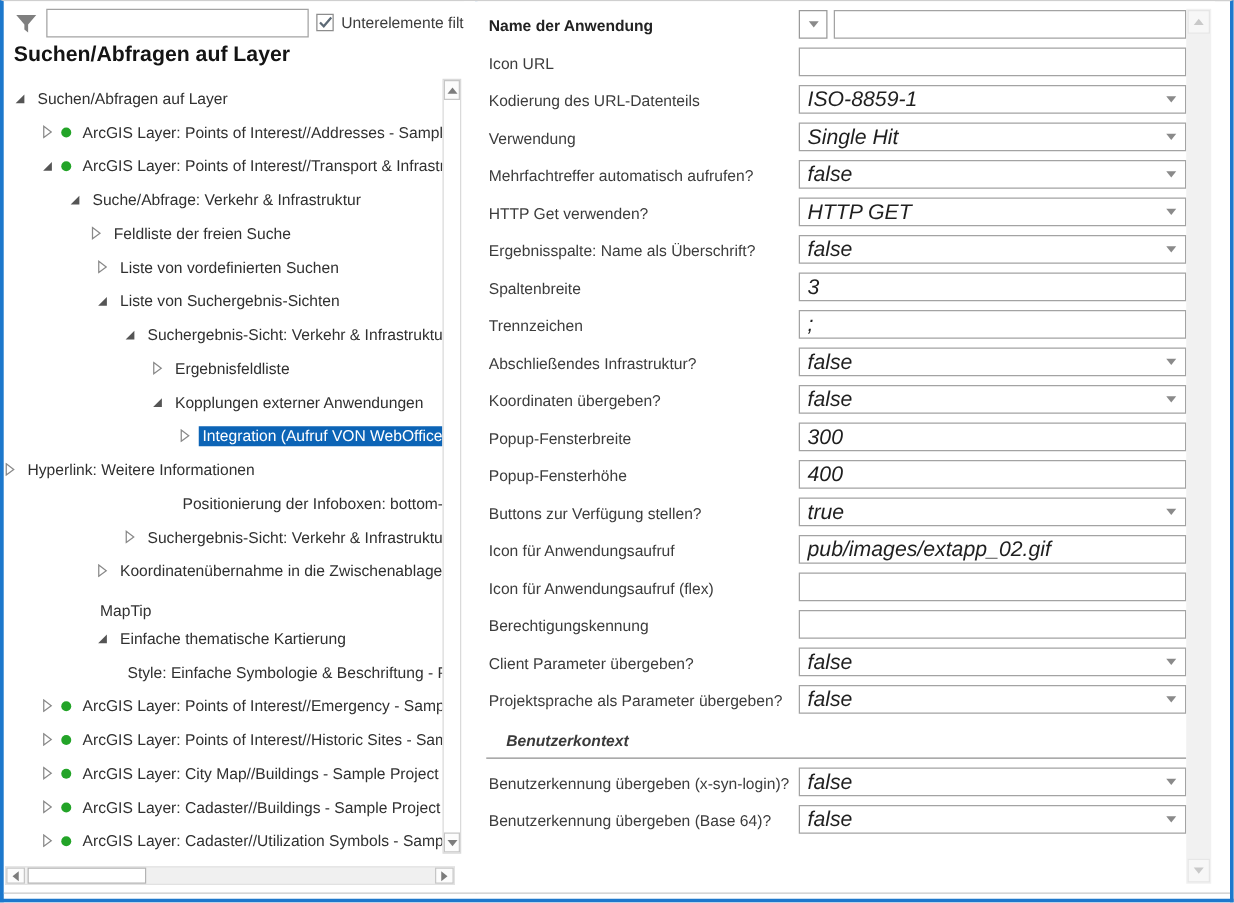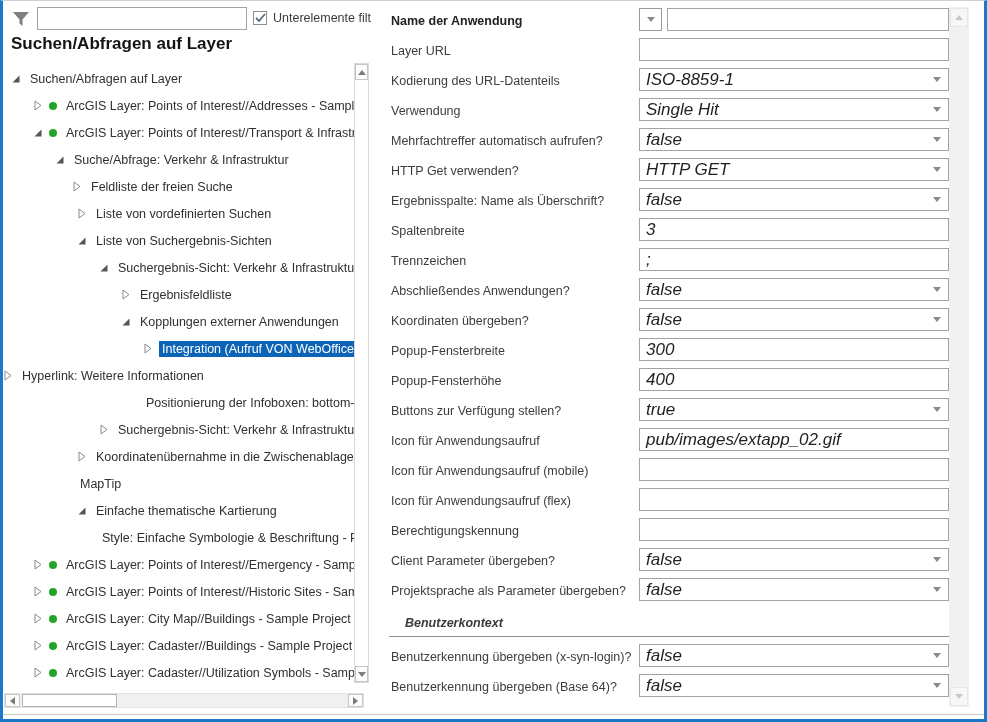--- a/index.html
+++ b/index.html
@@ -221,21 +221,21 @@
           <span class="tree-label">Suchergebnis-Sicht: Verkehr &amp; Infrastruktur - Map</span>
         </div>
         <div class="tree-row" style="padding-left: 74px;">
           <span class="expander collapsed">
             <svg width="10" height="11" viewBox="0 0 10 11">
               <polygon points="2,1 8,5.5 2,10" fill="#ffffff" stroke="#8a8a8a" stroke-width="1"></polygon>
             </svg>
           </span>
           <span class="tree-label">Koordinatenübernahme in die Zwischenablage</span>
         </div>
-        <div class="tree-row" style="padding-left: 74px;">
+        <div class="tree-row" style="padding-left: 74px; align-items: flex-end;">
           <span class="tree-label">MapTip</span>
         </div>
         <div class="tree-row" style="padding-left: 74px;">
           <span class="expander expanded">
             <svg width="10" height="10" viewBox="0 0 10 10">
               <polygon points="8.5,1.5 8.5,8.5 1.5,8.5" fill="#555555"></polygon>
             </svg>
           </span>
           <span class="tree-label">Einfache thematische Kartierung</span>
         </div>
@@ -319,21 +319,21 @@
         <div class="form-row">
           <span class="form-label bold">Name der Anwendung</span>
           <button class="combo-btn">
             <span class="tri-down"></span>
           </button>
           <div class="control with-btn">
             <span class="value"></span>
           </div>
         </div>
         <div class="form-row">
-          <span class="form-label">Layer URL</span>
+          <span class="form-label">Icon URL</span>
           <div class="control">
             <span class="value"></span>
           </div>
         </div>
         <div class="form-row">
           <span class="form-label">Kodierung des URL-Datenteils</span>
           <div class="control">
             <span class="value">ISO-8859-1</span>
             <span class="caret"></span>
           </div>
@@ -372,21 +372,21 @@
             <span class="value">3</span>
           </div>
         </div>
         <div class="form-row">
           <span class="form-label">Trennzeichen</span>
           <div class="control">
             <span class="value">;</span>
           </div>
         </div>
         <div class="form-row">
-          <span class="form-label">Abschließendes Anwendungen?</span>
+          <span class="form-label">Abschließendes Infrastruktur?</span>
           <div class="control">
             <span class="value">false</span>
             <span class="caret"></span>
           </div>
         </div>
         <div class="form-row">
           <span class="form-label">Koordinaten übergeben?</span>
           <div class="control">
             <span class="value">false</span>
             <span class="caret"></span>
@@ -408,26 +408,20 @@
           <span class="form-label">Buttons zur Verfügung stellen?</span>
           <div class="control">
             <span class="value">true</span>
             <span class="caret"></span>
           </div>
         </div>
         <div class="form-row">
           <span class="form-label">Icon für Anwendungsaufruf</span>
           <div class="control">
             <span class="value">pub/images/extapp_02.gif</span>
-          </div>
-        </div>
-        <div class="form-row">
-          <span class="form-label">Icon für Anwendungsaufruf (mobile)</span>
-          <div class="control">
-            <span class="value"></span>
           </div>
         </div>
         <div class="form-row">
           <span class="form-label">Icon für Anwendungsaufruf (flex)</span>
           <div class="control">
             <span class="value"></span>
           </div>
         </div>
         <div class="form-row">
           <span class="form-label">Berechtigungskennung</span>

